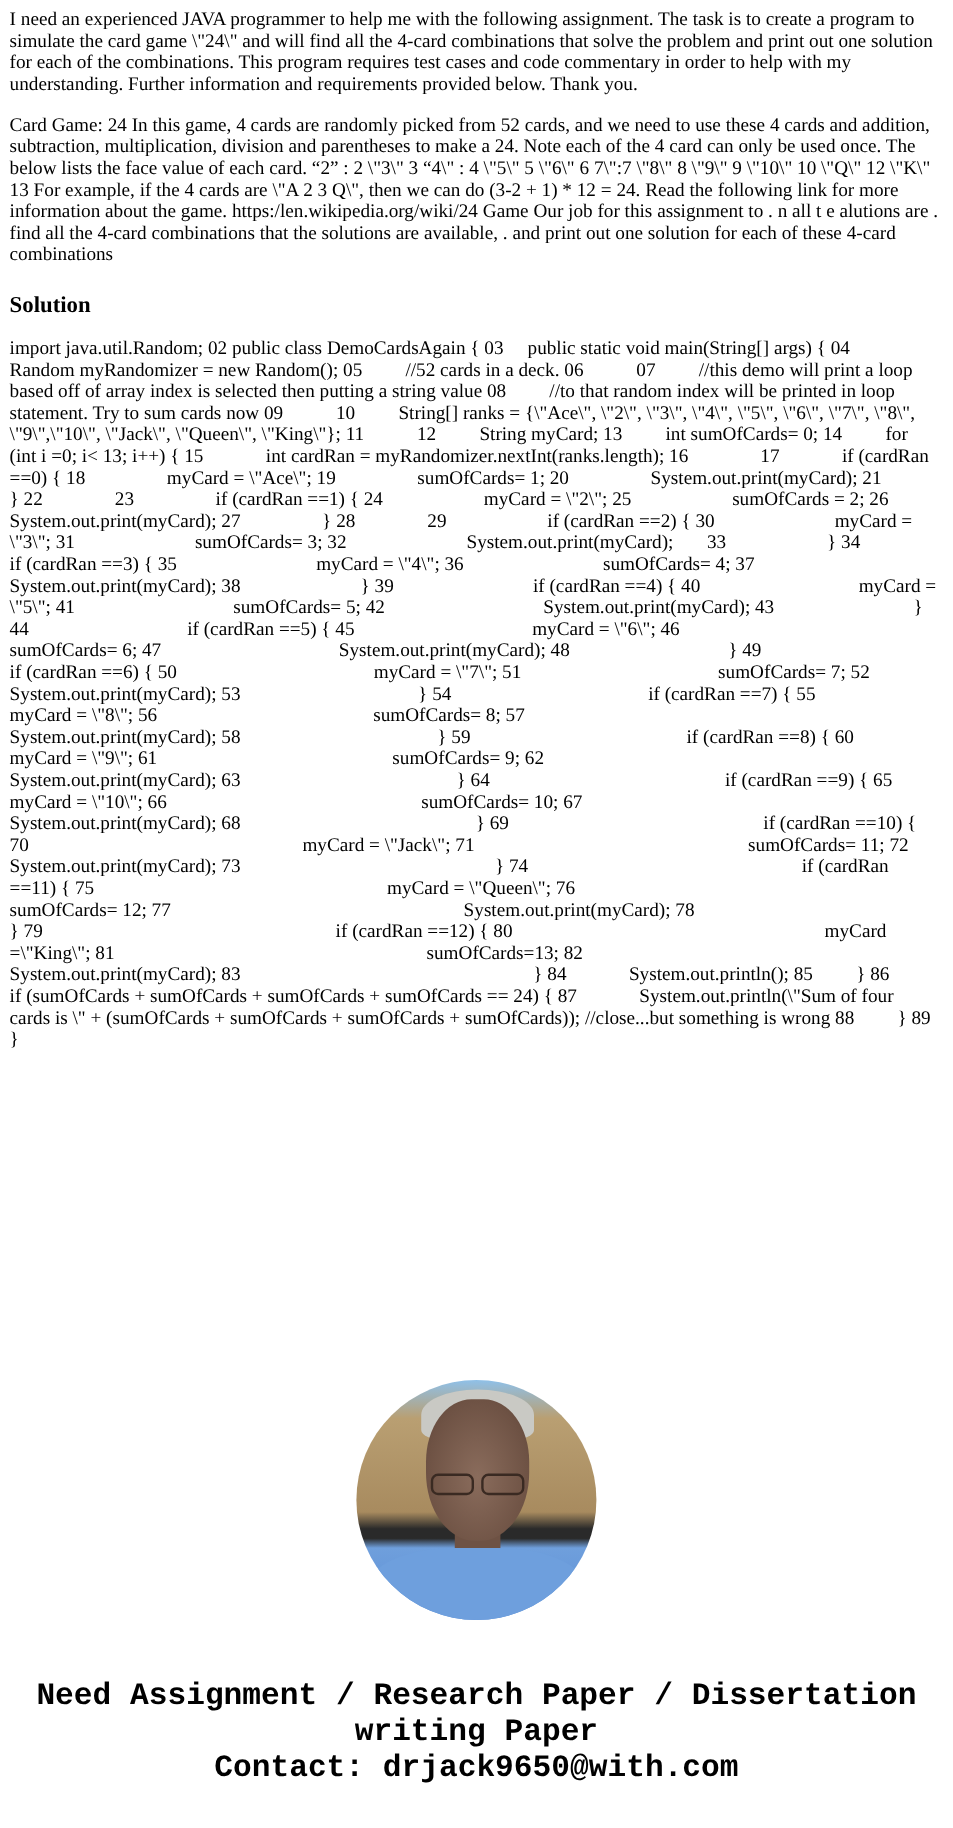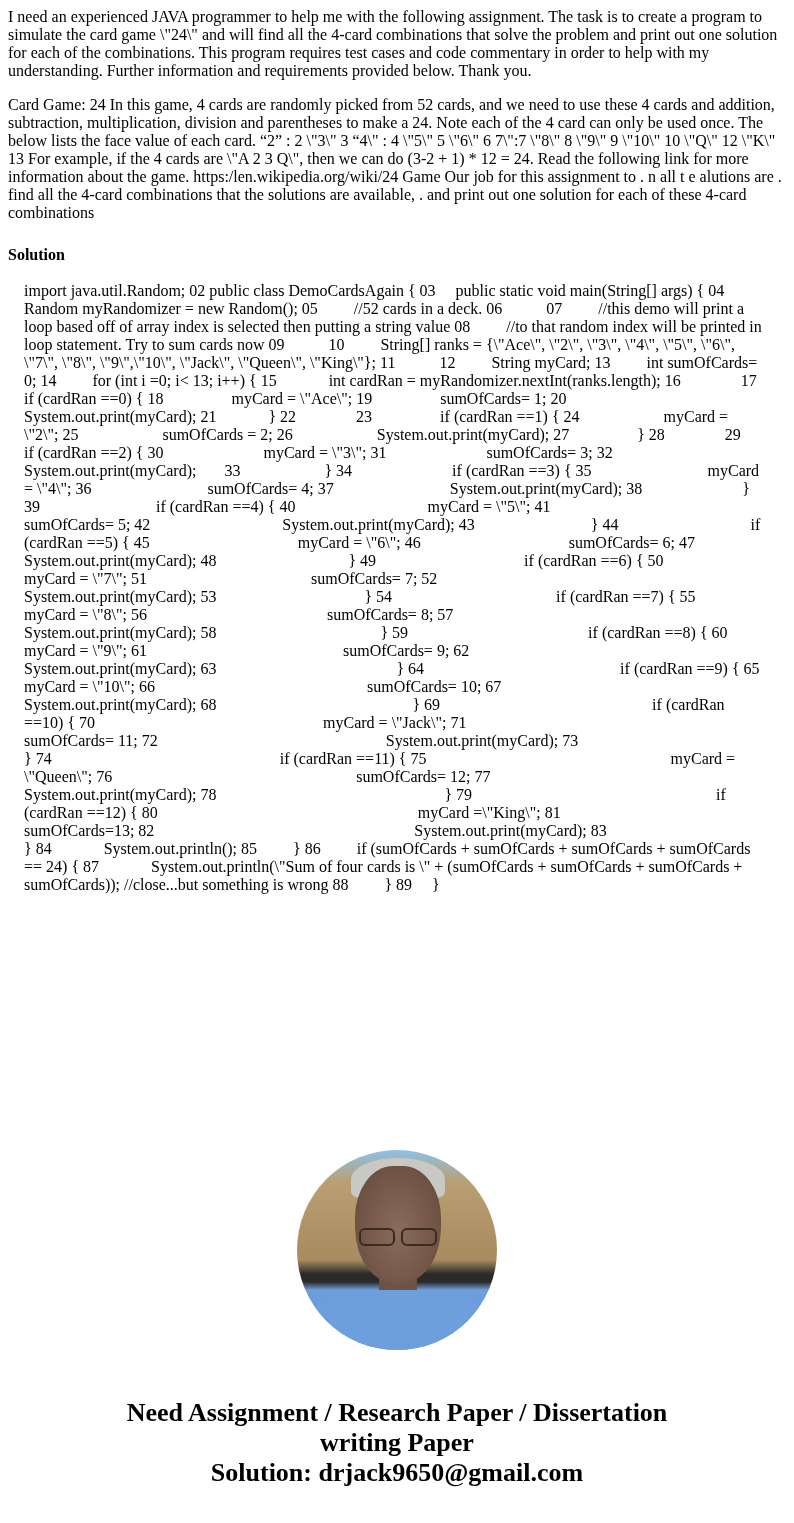--- a/index.html
+++ b/index.html
@@ -10,29 +10,29 @@
     font-family: "Liberation Serif", serif;
     font-size: 16px;
     line-height: 18px;
     color: #000000;
     overflow: hidden;
   }
   .content { padding: 8px 12px 0 8px; }
   p { margin: 0 0 16px 0; }
   h3 {
     font-family: "Liberation Serif", serif;
-    font-size: 16px;
+    font-size: 19px;
     font-weight: bold;
     margin: 22px 0 16px 0;
     line-height: 22px;
   }
   .code-text {
     white-space: pre-wrap;
     word-wrap: break-word;
-    margin: 16px;
+    margin: 0;
   }
   .ad {
     position: absolute;
     left: 0;
     top: 1150px;
     width: 794px;
     text-align: center;
   }
   .avatar {
     width: 200px;
@@ -78,21 +78,21 @@
     background: #6e9fdd;
   }
   .avatar .neck {
     position: absolute;
     left: 82px; top: 126px;
     width: 38px; height: 26px;
     background: #6e5244;
   }
   .ad-text {
     margin-top: 48px;
-    font-family: Liberation Serif, serif;
+    font-family: Liberation Mono, monospace;
     font-weight: bold;
     font-size: 26px;
     line-height: 30px;
     color: #000000;
   }
 </style>
 </head>
 <body>
 
 <div class="content">
@@ -109,15 +109,15 @@
     <div class="shirt"></div>
     <div class="head"></div>
     <div class="glasses">
       <span class="l"></span>
       <span class="r"></span>
     </div>
   </div>
   <div class="ad-text">
     <div>Need Assignment / Research Paper / Dissertation</div>
     <div>writing Paper</div>
-    <div>Solution: drjack9650@gmail.com</div>
+    <div>Contact: drjack9650@with.com</div>
   </div>
 </div>
 
 </body></html>

